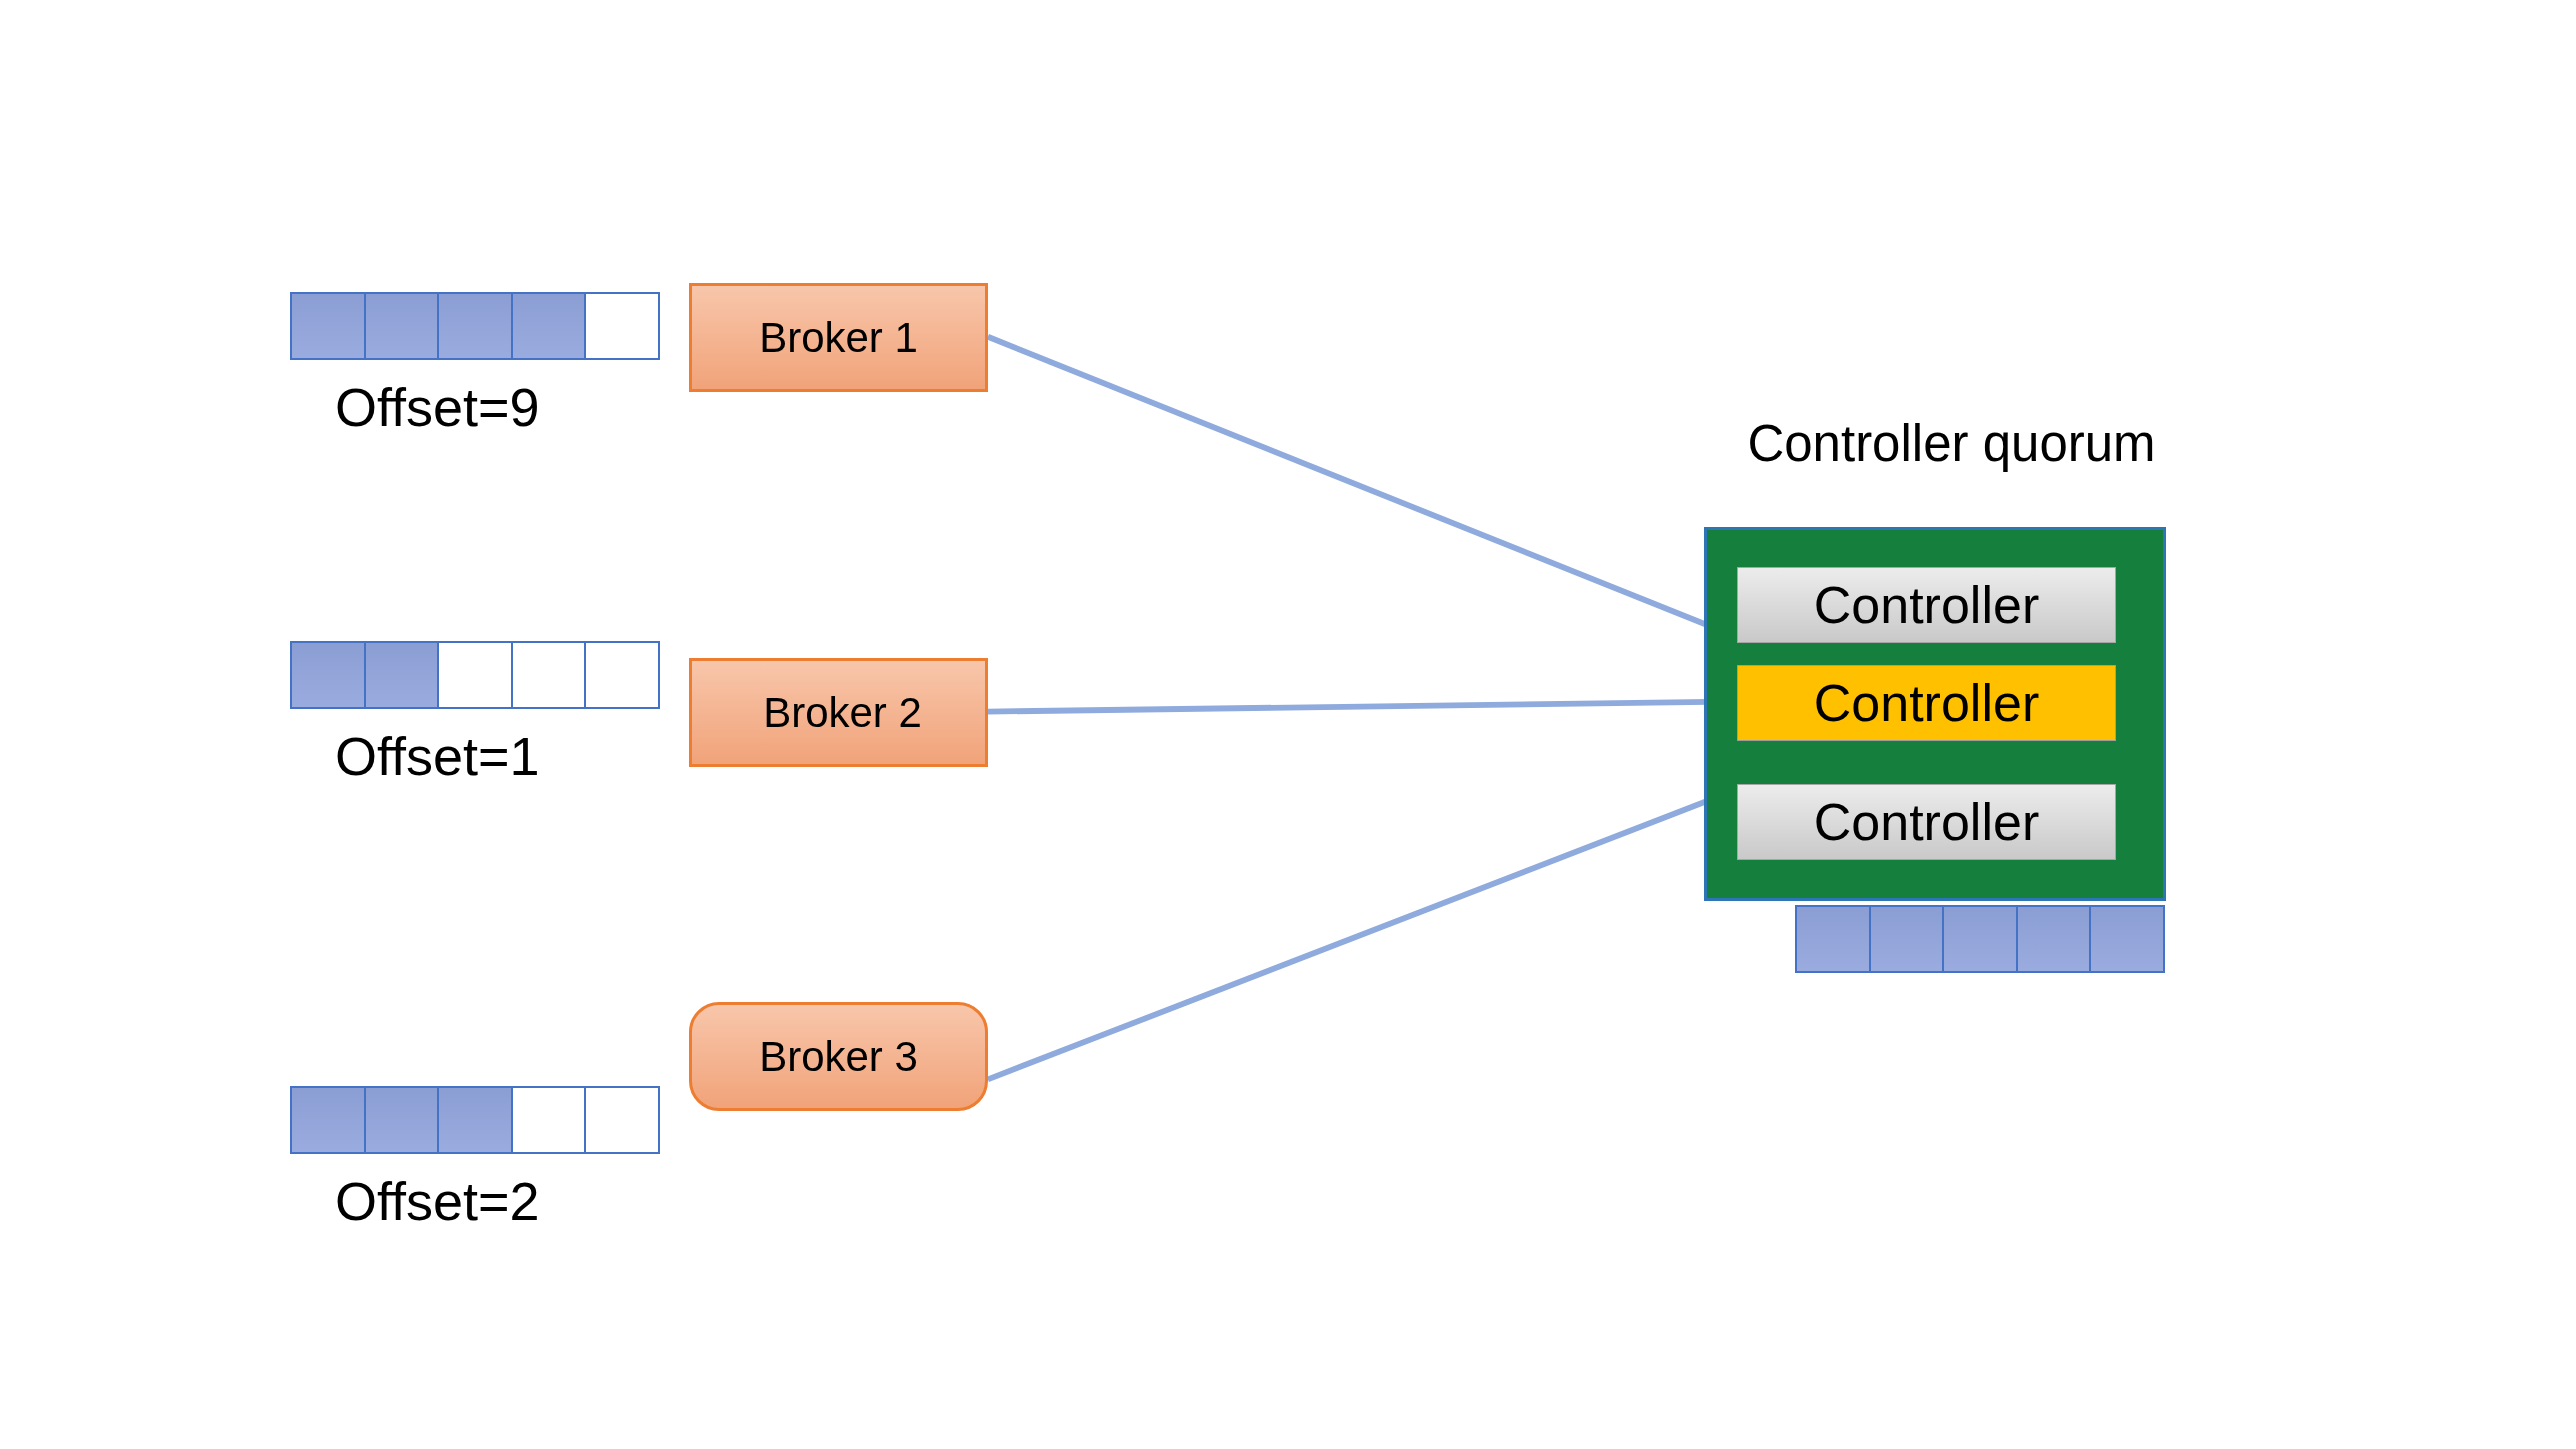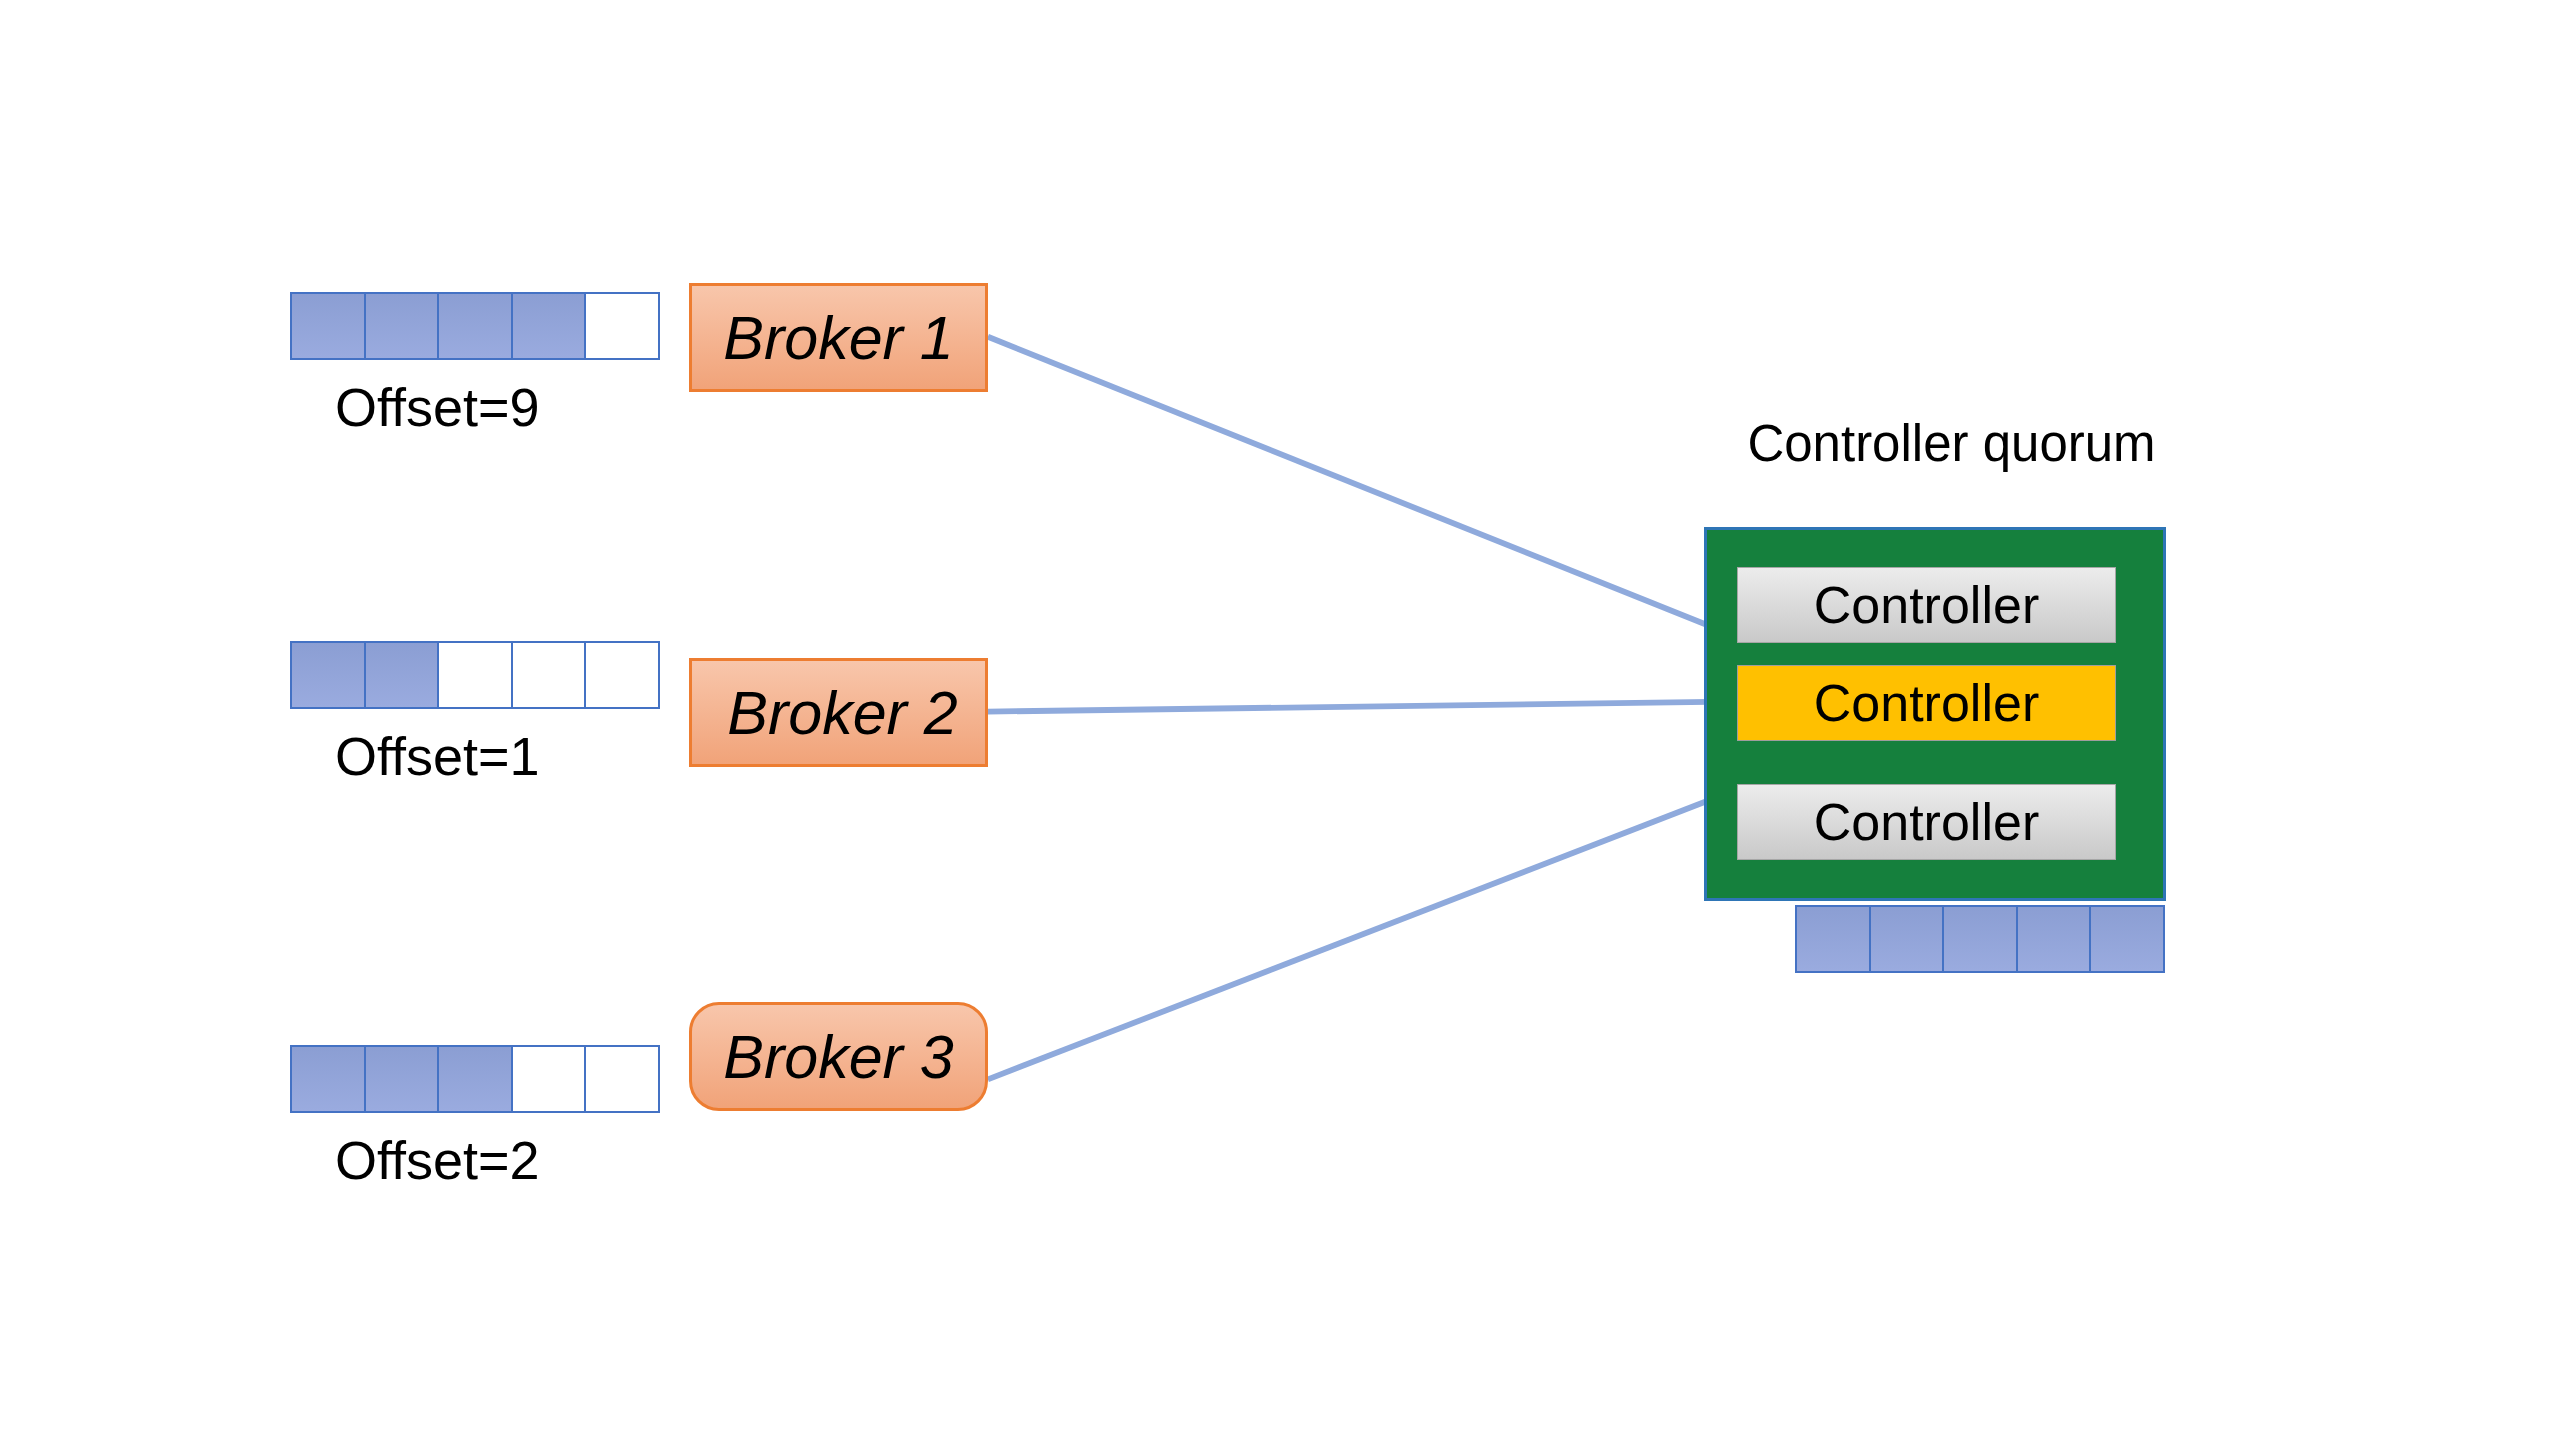--- a/index.html
+++ b/index.html
@@ -32,21 +32,21 @@
     white-space:nowrap;
   }
 
   
   .broker{
     position:absolute;left:689px;width:299px;height:109px;box-sizing:border-box;
     border:3.2px solid var(--broker_border,#ed7d31);
     background:linear-gradient(180deg,var(--broker_fill_top,#f8c6ab) 0%,var(--broker_fill_bottom,#f1a379) 100%);
     display:flex;align-items:center;justify-content:center;
   }
-  .broker span{font-size:61px;color:var(--text,#000000);font-style:italic;}
+  .broker span{font-size:42px;color:var(--text,#000000);}
   #broker1{top:283px;} #broker2{top:658px;padding-left:8px;} #broker3{top:1002px;border-radius:30px;}
 
   
   .qtitle{
     position:absolute;left:1713px;top:415px;width:477px;text-align:center;
     font-size:51px;line-height:1.15;color:var(--text,#000000);white-space:nowrap;
   }
   .qbox{
     position:absolute;left:1704px;top:527px;width:462px;height:374px;box-sizing:border-box;
     border:3.2px solid var(--quorum_border,#2e75b6);background:#15803d;
@@ -97,21 +97,21 @@
   <div class="pgroup" style="left:290px;top:641px;">
     <div class="pbar">
         <div class="pcell filled"></div>
         <div class="pcell filled"></div>
         <div class="pcell"></div>
         <div class="pcell"></div>
         <div class="pcell"></div>
       </div>
     <div class="plabel">Offset=1</div>
   </div>
-  <div class="pgroup" style="left:290px;top:1045px;">
+  <div class="pgroup" style="left:290px;top:1086px;">
     <div class="pbar">
         <div class="pcell filled"></div>
         <div class="pcell filled"></div>
         <div class="pcell filled"></div>
         <div class="pcell"></div>
         <div class="pcell"></div>
       </div>
     <div class="plabel">Offset=2</div>
   </div>
 

